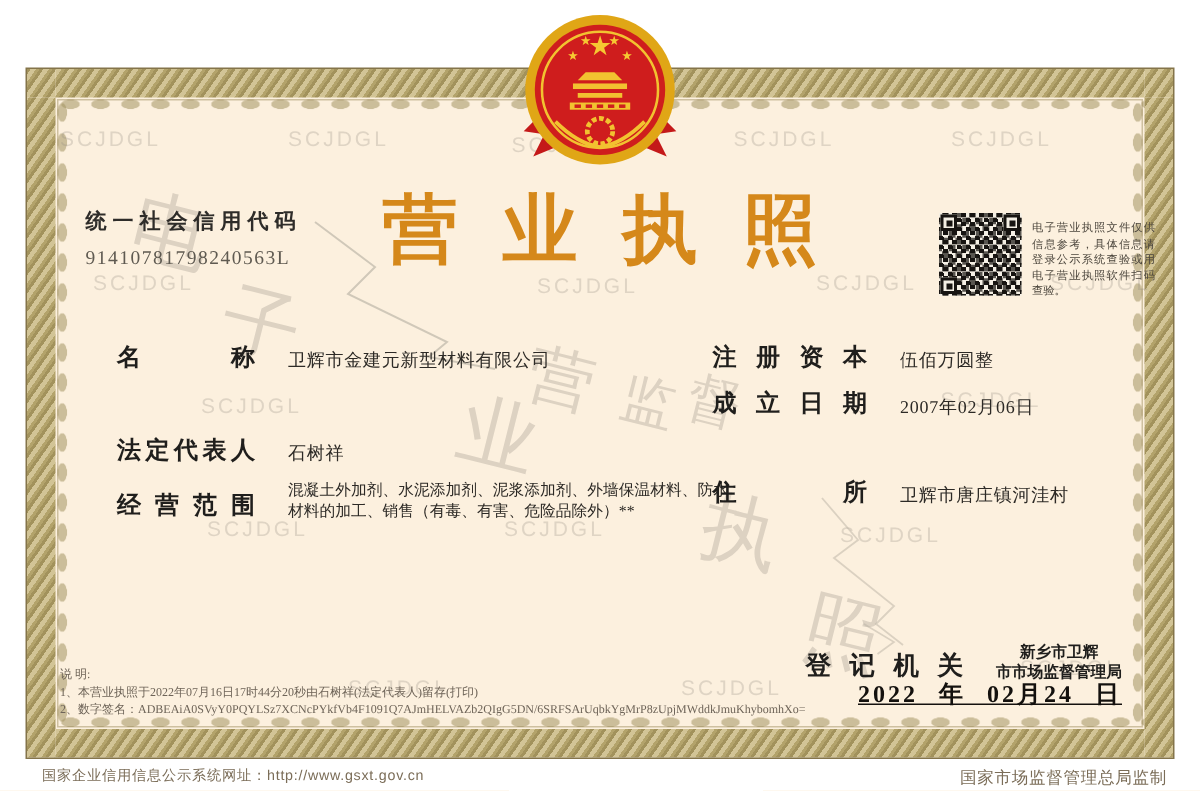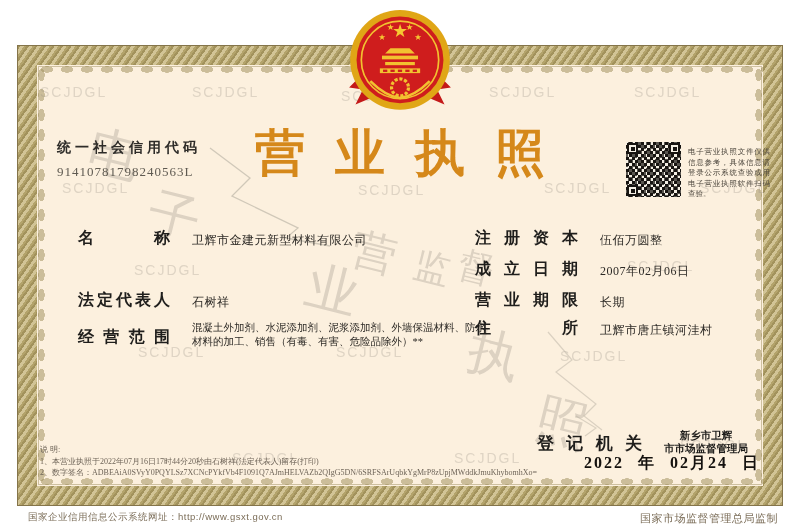--- a/index.html
+++ b/index.html
@@ -49,21 +49,21 @@
   .qr-note{position:absolute;left:688px;top:147px;width:82px;z-index:5;font-size:7.5px;line-height:10.5px;color:#4c463d;text-align:justify;}
 
   
   .row{position:absolute;display:flex;gap:22px;align-items:flex-end;z-index:5;margin-left:20px;}
   .flabel{display:inline-block;font-weight:bold;font-size:16px;color:#1f1e1c;text-align:justify;text-align-last:justify;}
   .w92{width:92px;} .w103{width:103px;}
   .fvalue{font-family:"Liberation Serif",serif;font-size:12px;color:#2d2a26;padding-top:2px;letter-spacing:.5px;}
   .fvalue.small{font-size:10.5px;line-height:13.5px;width:300px;padding-top:3px;letter-spacing:0;}
 
   .registrar{font-size:10.5px;line-height:13px;color:#1f1e1c;text-align:center;padding-top:2px;font-weight:bold;}
-  .issue-date{position:absolute;left:584px;top:453px;z-index:5;font-family:"Liberation Serif",serif;font-size:16px;font-weight:bold;letter-spacing:2px;word-spacing:8px;color:#14110e;white-space:nowrap;}
+  .issue-date{position:absolute;left:572px;top:453px;z-index:5;font-family:"Liberation Serif",serif;font-size:16px;font-weight:bold;letter-spacing:2px;word-spacing:8px;color:#14110e;white-space:nowrap;text-decoration:underline;}
 
   .notes{position:absolute;left:40px;top:444px;z-index:5;font-family:"Liberation Serif",serif;font-size:8px;line-height:11.5px;color:#6e6458;white-space:nowrap;}
 
   .footer-left{position:absolute;left:28px;top:511px;z-index:5;font-size:9.5px;color:#7b6d58;letter-spacing:.5px;}
   .footer-right{position:absolute;right:22px;top:511px;z-index:5;font-size:11px;color:#7b6d58;letter-spacing:.5px;}
 </style>
 </head>
 <body>
 
 <div class="page">
@@ -160,24 +160,20 @@
   </div>
 
   <div class="row" style="left:455px;top:228px">
     <span class="flabel w103">注册资本</span>
     <span class="fvalue">伍佰万圆整</span>
   </div>
   <div class="row" style="left:455px;top:259px">
     <span class="flabel w103">成立日期</span>
     <span class="fvalue">2007年02月06日</span>
   </div>
-  <div class="row" style="left:455px;top:290px">
-    <span class="flabel w103">营业期限</span>
-    <span class="fvalue">长期</span>
-  </div>
   <div class="row" style="left:455px;top:318px">
     <span class="flabel w103">住所</span>
     <span class="fvalue">卫辉市唐庄镇河洼村</span>
   </div>
 
   <div class="row" style="left:517px;top:427px">
     <span class="flabel" style="width:105px;font-size:17px">登记机关</span>
     <span class="registrar">
       <div>新乡市卫辉</div>
       <div>市市场监督管理局</div>

